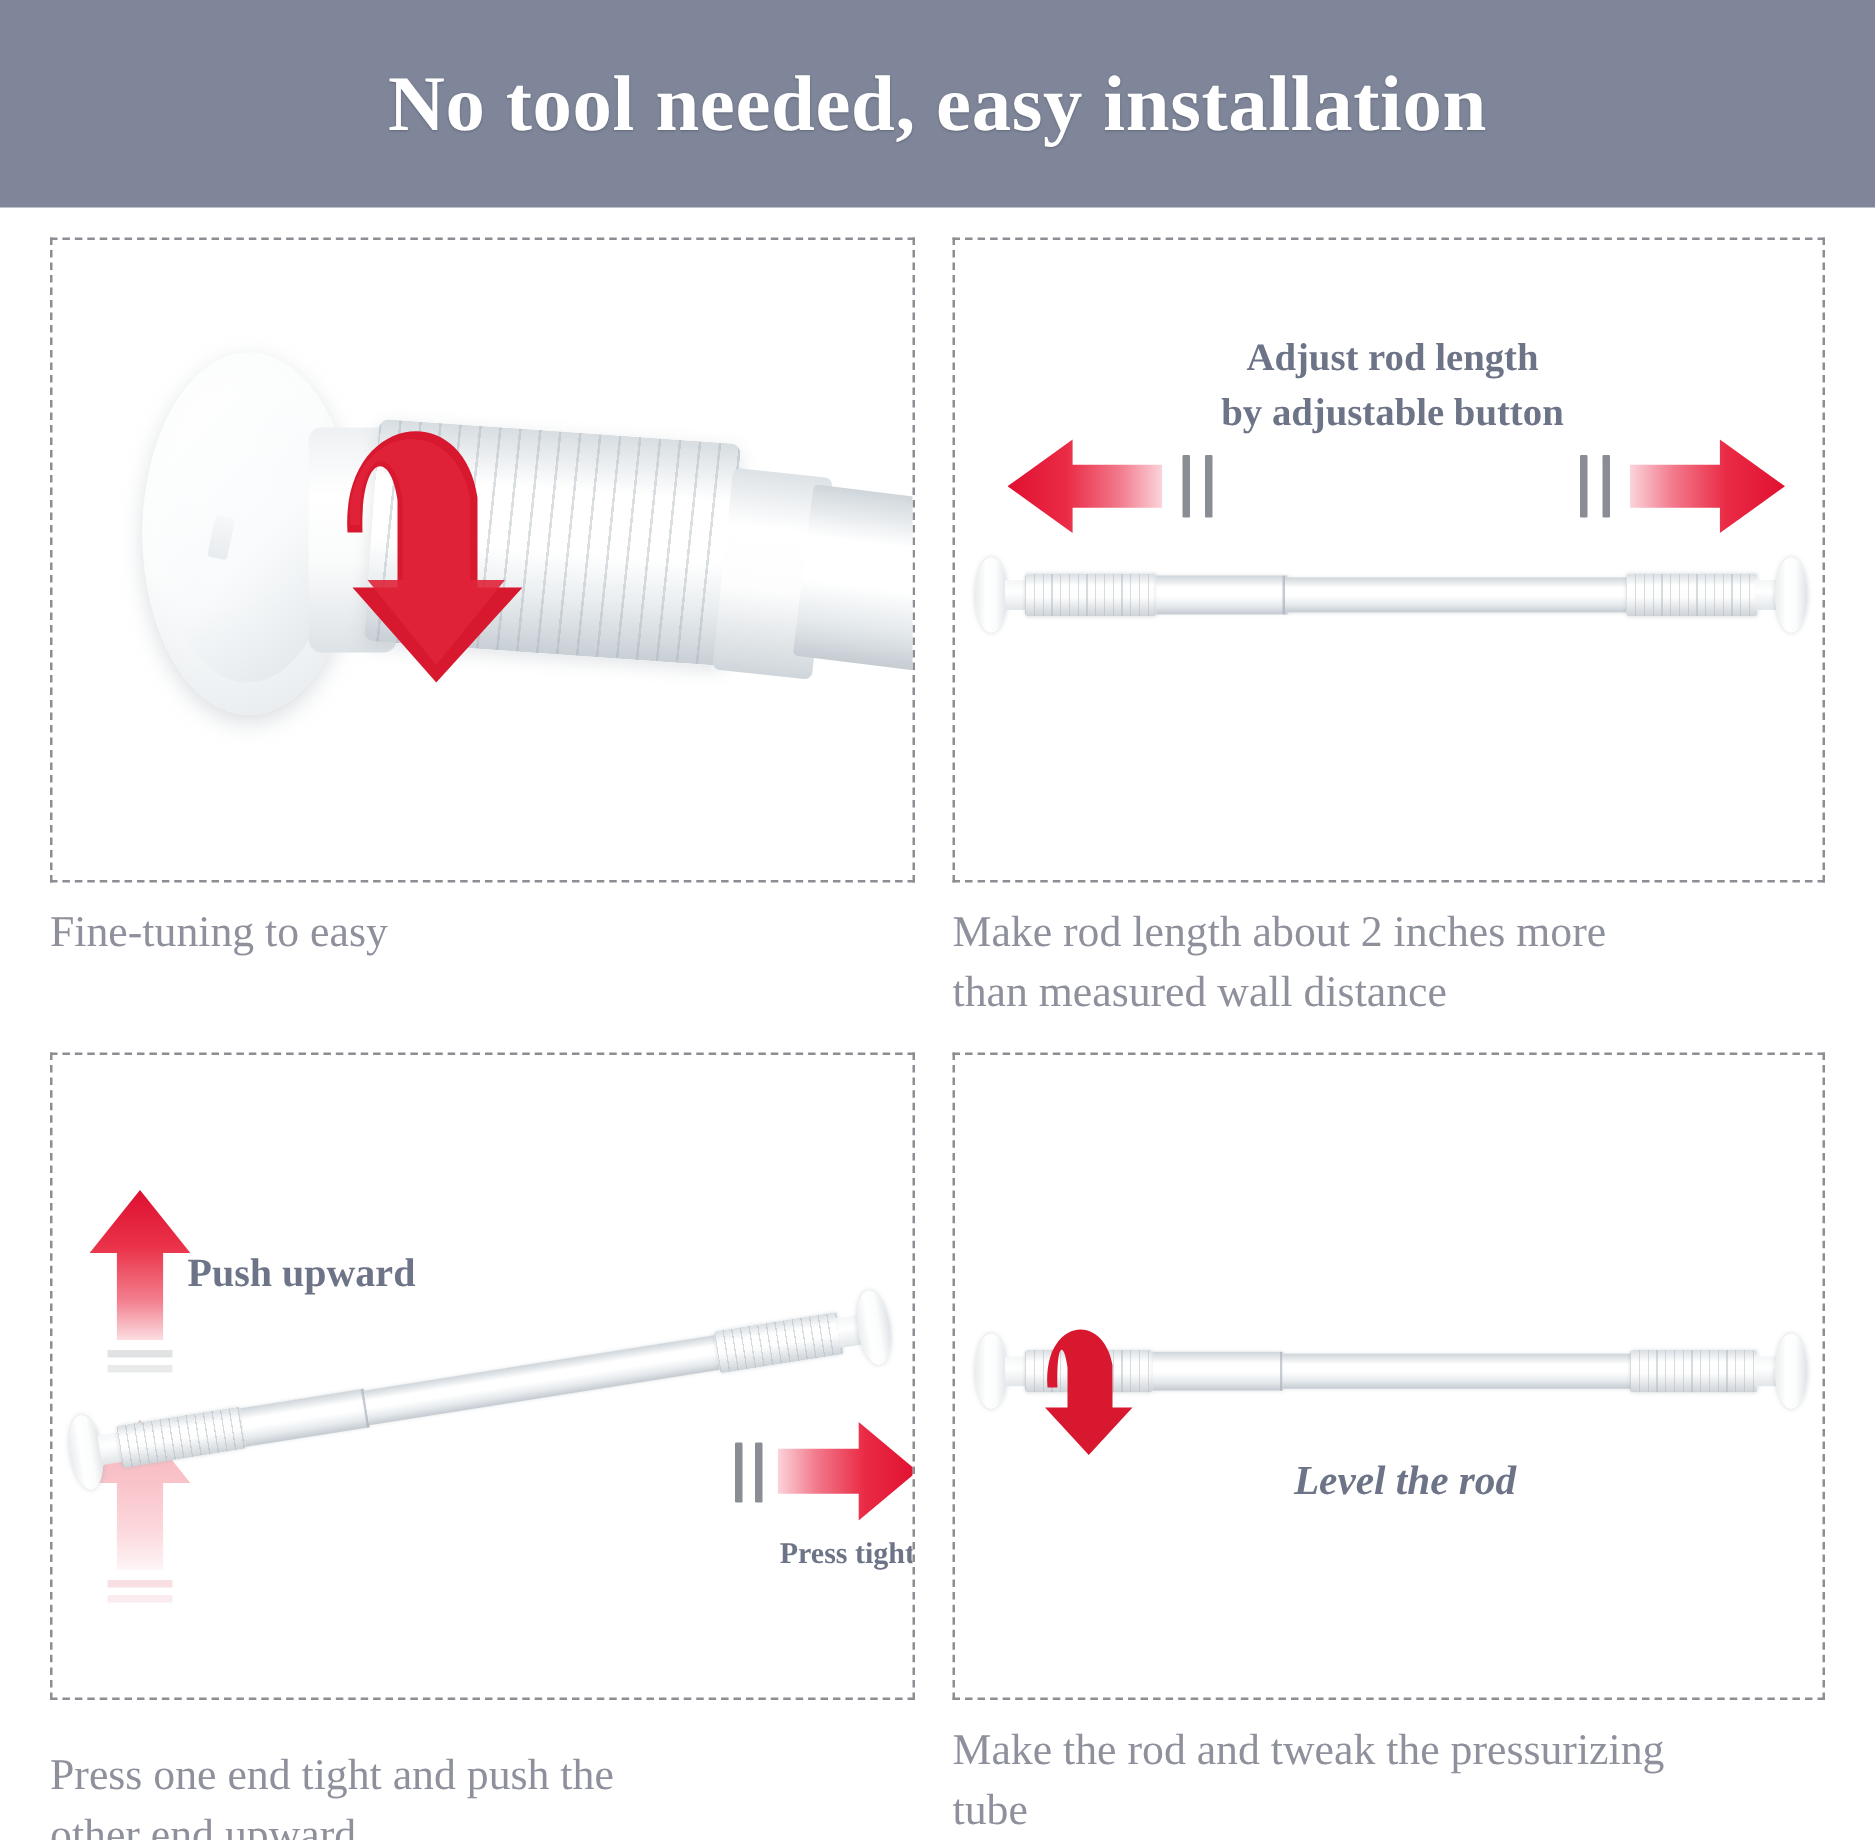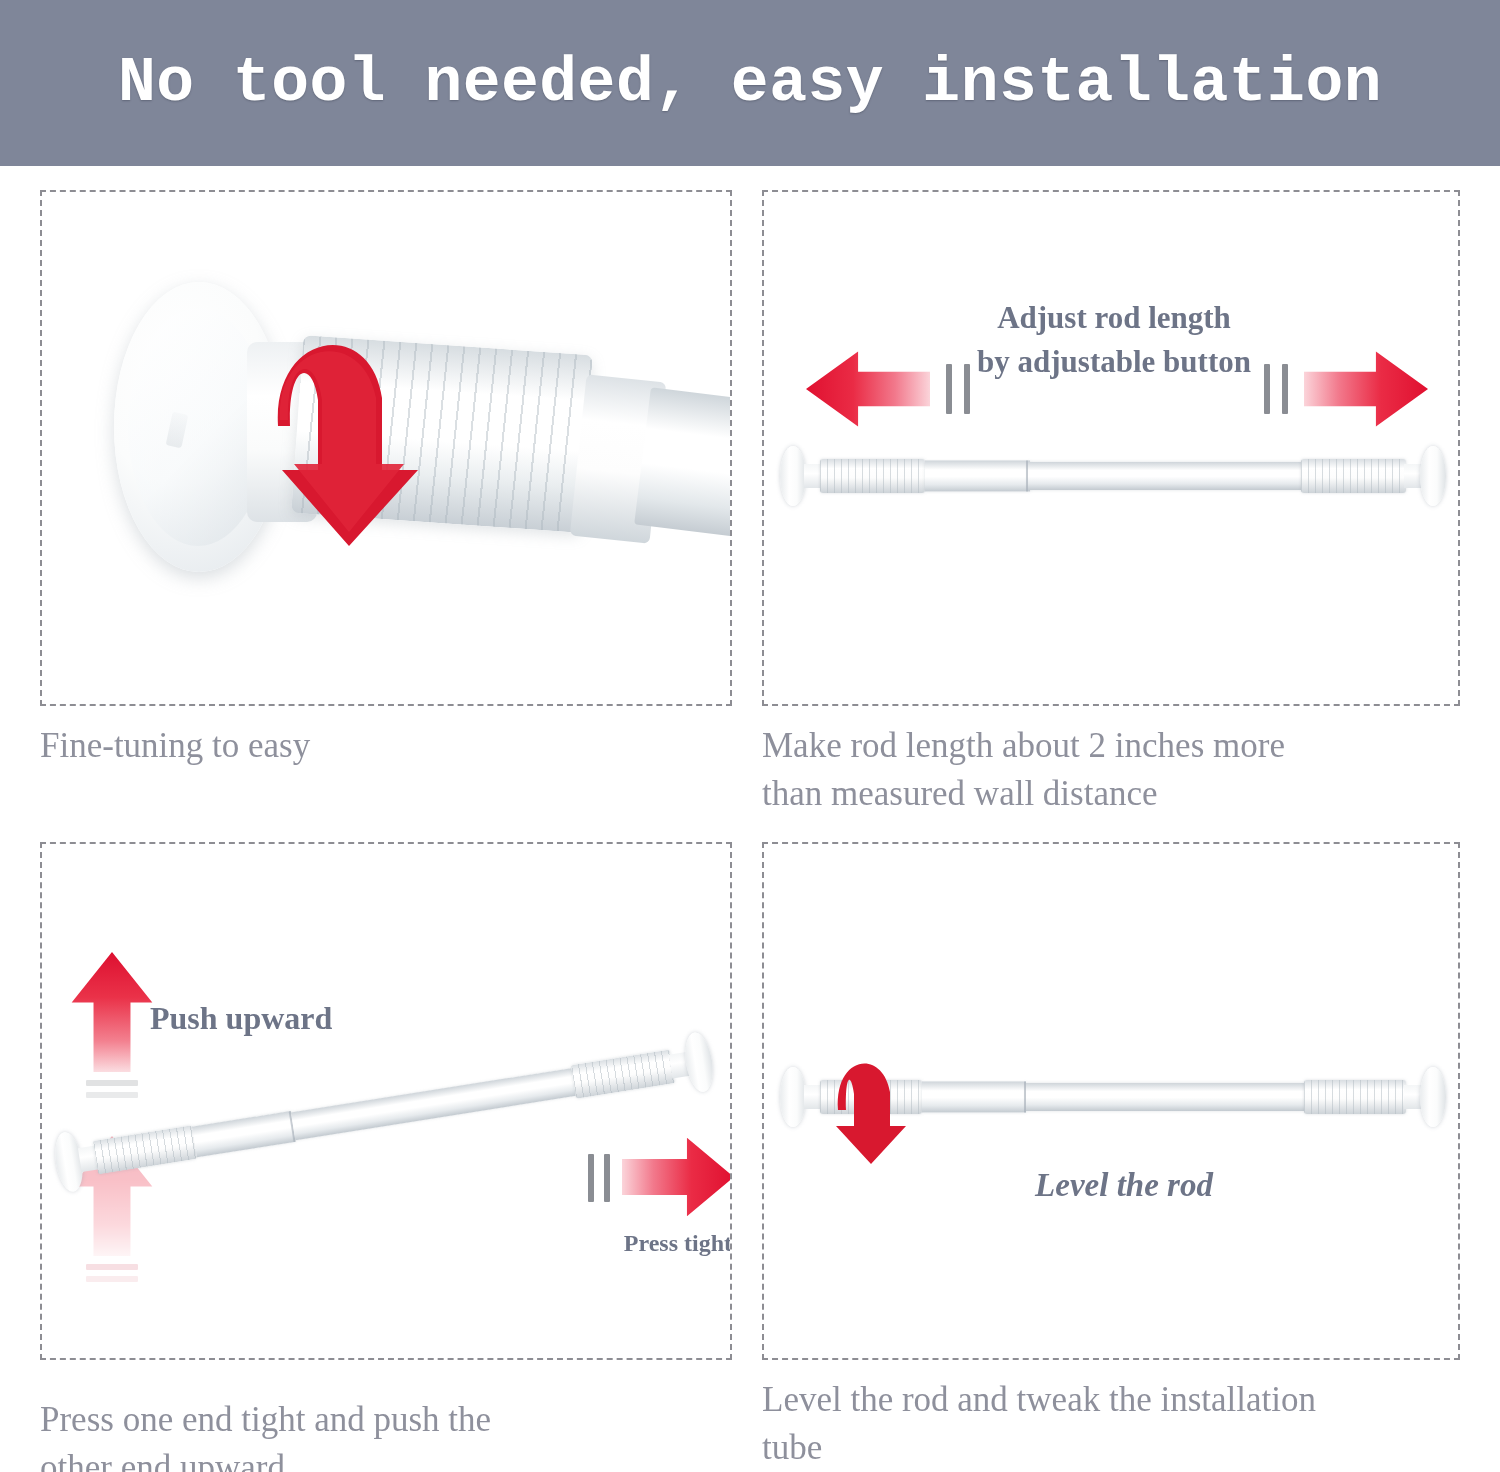--- a/index.html
+++ b/index.html
@@ -12,21 +12,21 @@
   .page{position:relative;width:1500px;height:1472px;}
 
   
   .banner{
     position:absolute;left:0;top:0;width:1500px;height:166px;
     background:#7f8699;
     display:flex;align-items:center;justify-content:center;
   }
   .banner-title{
     color:#ffffff;
-    font-family:Liberation Mono, monospace;
+    font-family:Liberation Serif, serif;
     font-weight:bold;
     font-size:63px;
     letter-spacing:.5px;
     text-shadow:0 1px 2px rgba(40,45,60,.35);
     white-space:nowrap;
   }
 
   
   .grid{position:absolute;left:0;top:166px;width:1500px;height:1306px;}
 
@@ -194,21 +194,21 @@
           </svg>
         </div>
 
       </div>
     </div>
     <div class="caption cap1">Fine-tuning to easy</div>
 
     <div class="cell c2">
       <div class="panel">
 
-        <div class="plabel" style="left:60px;top:72px;width:580px;font-size:31px;margin-top:32px;">Adjust rod length
+        <div class="plabel" style="left:60px;top:72px;width:580px;font-size:31px;">Adjust rod length
 by adjustable button</div>
 
         <div class="arrow-block" style="left:42px;top:158px;width:124px;height:78px;">
           <div class="arrow-left"></div>
         </div>
         <div class="tick h" style="left:182px;top:172px;height:50px;"></div>
         <div class="tick h" style="left:200px;top:172px;height:50px;"></div>
 
         <div class="tick h" style="left:500px;top:172px;height:50px;"></div>
         <div class="tick h" style="left:518px;top:172px;height:50px;"></div>
@@ -293,17 +293,17 @@
         <div class="hook" style="left:56px;top:196px;width:90px;height:130px;">
           <svg viewBox="0 0 90 130" width="90" height="130">
             <path d="M18 70 C 14 16, 62 8, 70 52 L 70 86 L 86 86 L 51 124 L 16 86 L 34 86 L 34 54 C 31 32, 25 34, 26 70 Z" fill="#d8182f"></path>
           </svg>
         </div>
 
         <div class="plabel" style="left:180px;top:318px;width:360px;font-size:33px;">Level the rod</div>
 
       </div>
     </div>
-    <div class="caption cap4">Level the rod and tweak the installation
+    <div class="caption cap4">Make the rod and tweak the pressurizing
 tube</div>
 
   </div>
 </div>
 
 </body></html>

